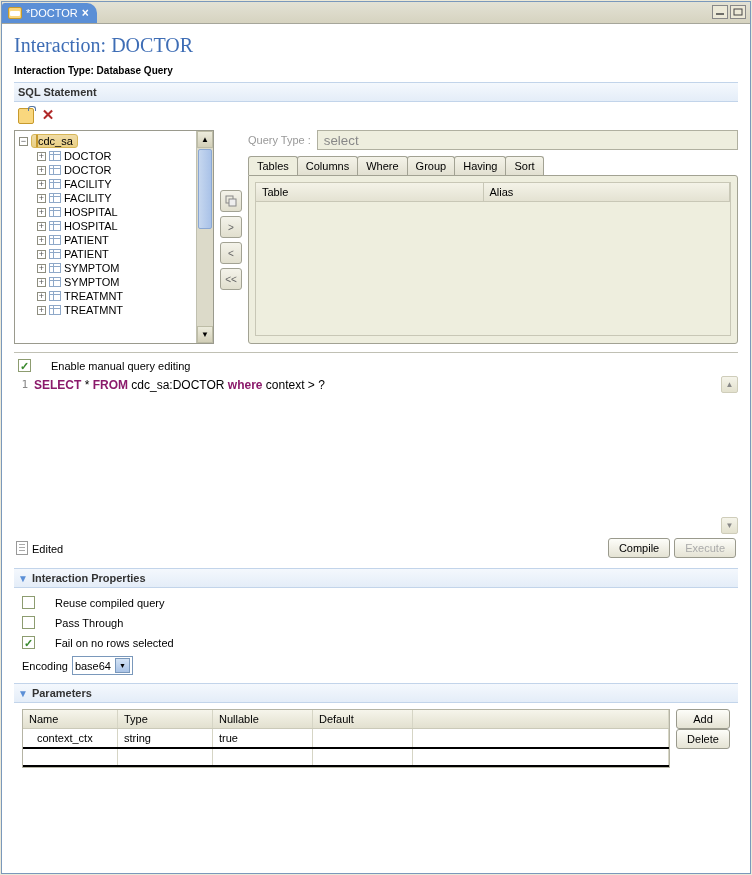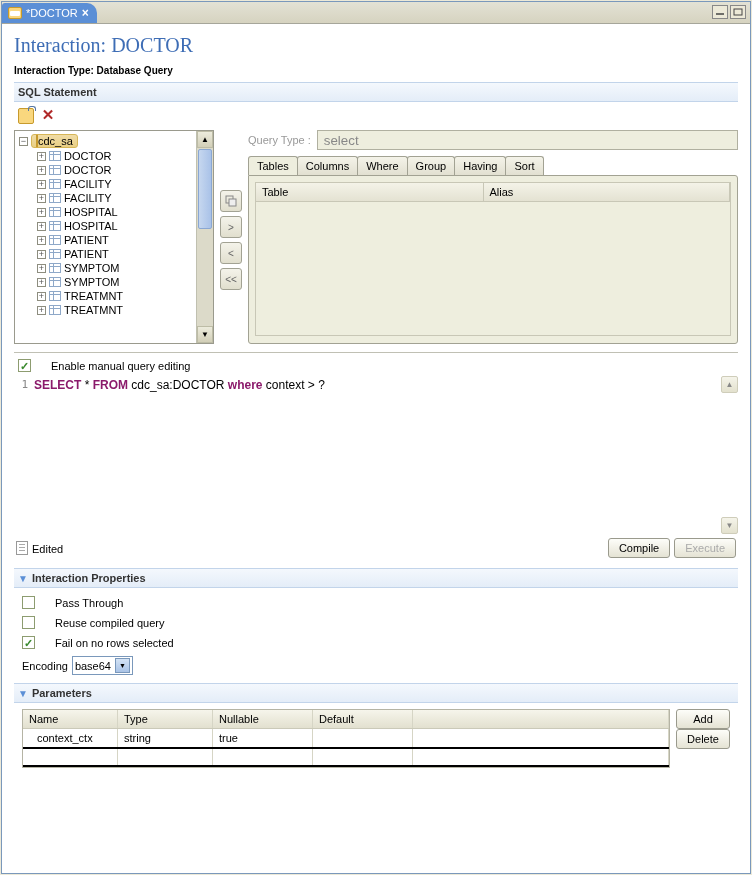--- a/index.html
+++ b/index.html
@@ -284,25 +284,25 @@
     </div>
 
     <div style="height:8px"></div>
     <div class="section-hdr">
       <span class="twisty">▼</span>
       <span>Interaction Properties</span>
     </div>
     <div class="props">
       <div class="chk-row">
           <span class="chk"></span>
-          <span>Pass Through</span>
+          <span>Reuse compiled query</span>
         </div>
       <div class="chk-row">
           <span class="chk"></span>
-          <span>Reuse compiled query</span>
+          <span>Pass Through</span>
         </div>
       <div class="chk-row">
           <span class="chk checked"></span>
           <span>Fail on no rows selected</span>
         </div>
       <div class="enc-row">
         <span>Encoding</span>
         <span class="select">
           <span>base64</span>
           <span class="select-btn">▼</span>

